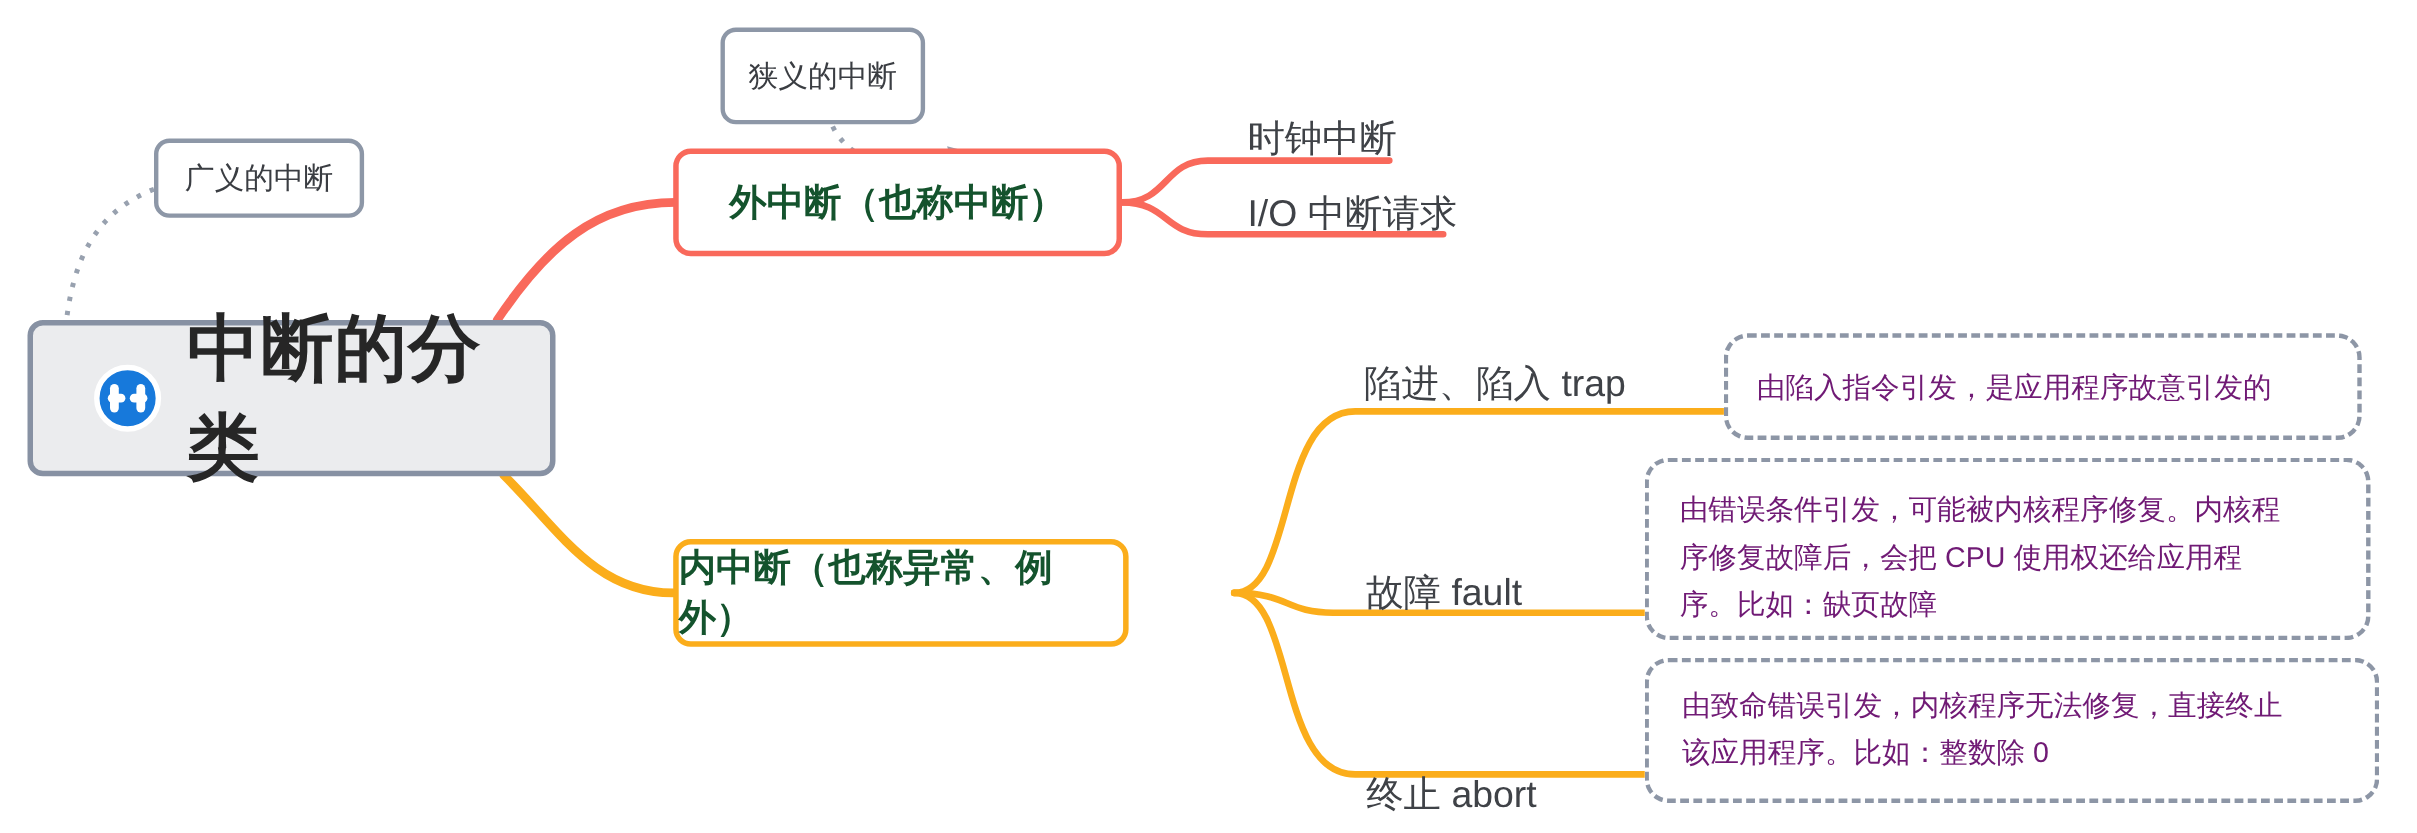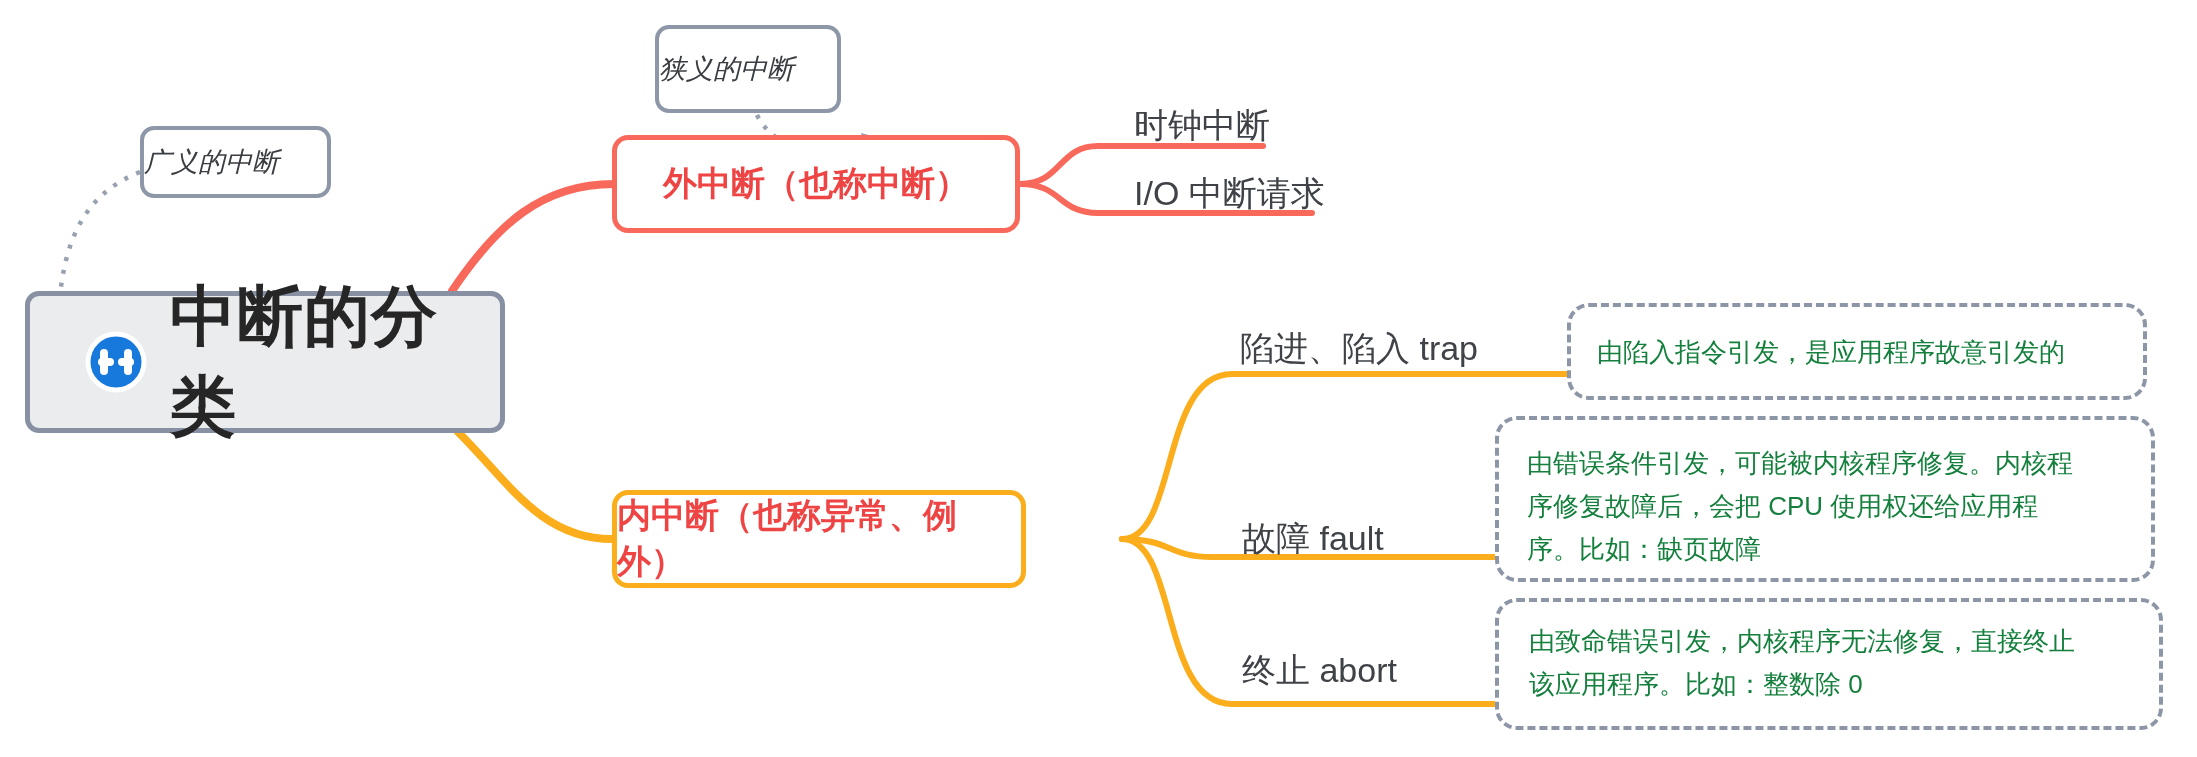--- a/index.html
+++ b/index.html
@@ -15,47 +15,47 @@
     left:25px;top:291px;width:480px;height:142px;
     background:#EBECEE;border:5px solid #8791A3;border-radius:14px;
     display:flex;align-items:center;padding-left:54px;gap:22px;
   }
   .root-topic .title{font-size:66px;font-weight:700;color:#262626;letter-spacing:1px;}
   .badge-icon{width:64px;height:64px;flex:0 0 auto;}
 
   
   .float-topic{
     background:#fff;border:4px solid #8D97A7;border-radius:14px;
-    display:flex;align-items:center;
-    font-size:27px;color:#3A3D42;font-style:italic;
+    display:flex;align-items:center;justify-content:center;
+    font-size:27px;color:#3A3D42;
   }
   .float-broad{left:140px;top:126px;width:191px;height:72px;}
   .float-narrow{left:655px;top:25px;width:186px;height:88px;}
 
   
   .main-topic{
     background:#fff;border:5px solid;border-radius:16px;
     display:flex;align-items:center;justify-content:center;
-    font-size:34px;font-weight:700;color:#ef4444;
+    font-size:34px;font-weight:700;color:#14532d;
   }
   .topic-external{left:612px;top:135px;width:408px;height:98px;border-color:#F9695B;}
   .topic-internal{left:612px;top:490px;width:414px;height:98px;border-color:#FBAD1B;}
 
   
   .leaf-label{font-size:34px;color:#3F4247;white-space:nowrap;}
   .lbl-clock{left:1134px;top:103px;}
   .lbl-io{left:1134px;top:171px;}
   .lbl-trap{left:1240px;top:326px;}
   .lbl-fault{left:1242px;top:516px;}
-  .lbl-abort{left:1242px;top:648px;}
+  .lbl-abort{left:1242px;top:700px;}
 
   
   .note-box{
     background:#fff;border:4px dashed #8D96A6;border-radius:22px;
-    color:#15803d;font-size:26px;line-height:43px;
+    color:#701a75;font-size:26px;line-height:43px;
   }
   .note-trap{left:1567px;top:303px;width:580px;height:97px;padding:24px 26px 0 26px;}
   .note-fault{left:1495px;top:416px;width:660px;height:166px;padding:22px 28px 0 28px;}
   .note-abort{left:1495px;top:598px;width:668px;height:132px;padding:18px 30px 0 30px;}
 </style>
 </head>
 <body>
 
 <div id="canvas">
 

